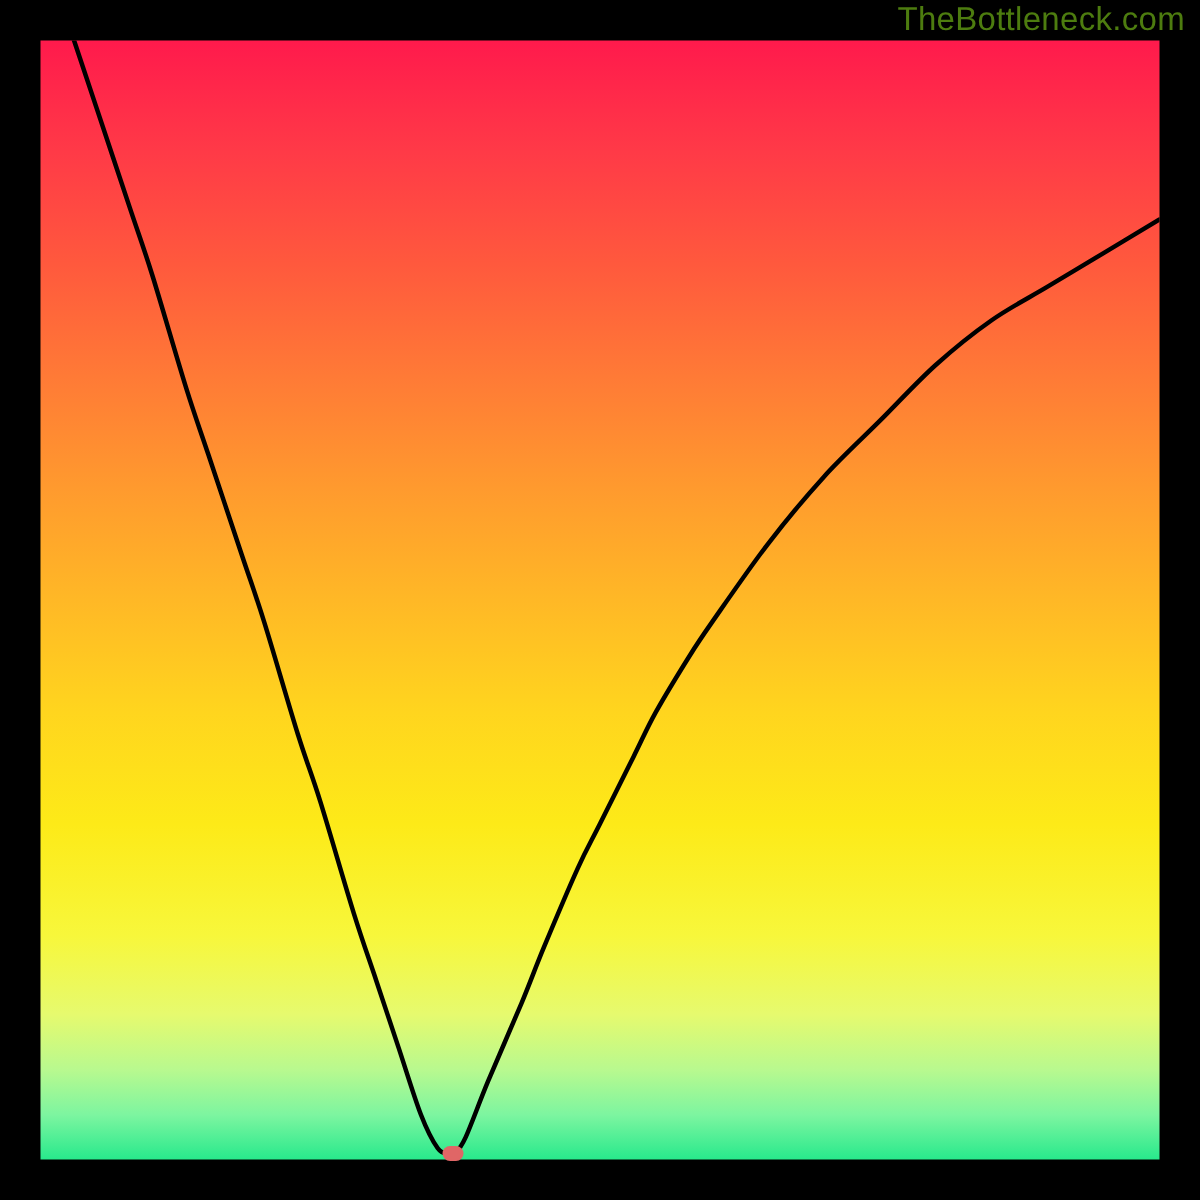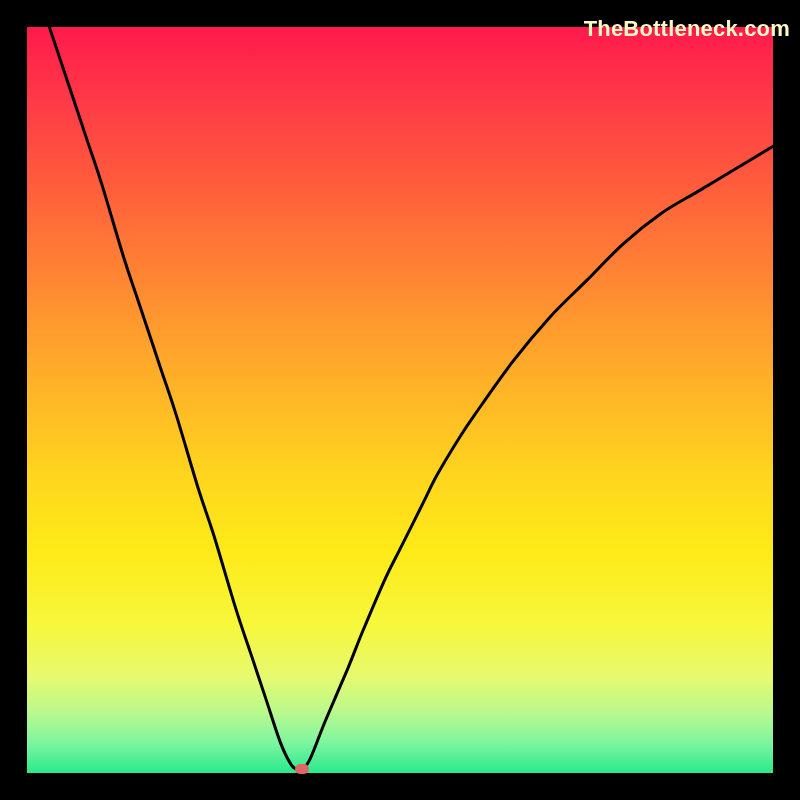--- a/index.html
+++ b/index.html
@@ -30,26 +30,26 @@
   .curve {
     position: absolute;
     left: 27px;
     top: 27px;
     width: 746px;
     height: 746px;
     pointer-events: none;
   }
   .watermark {
     position: absolute;
-    top: 16px;
+    top: 0;
     right: 10px;
-    color: #fef9c3;
+    color: #4d7c0f;
     font-family: Arial, sans-serif;
     font-size: 22px;
-    font-weight: 700;
+    font-weight: 400;
     letter-spacing: 0.2px;
   }
   .marker {
     position: absolute;
     width: 14px;
     height: 10px;
     background: #e06666;
     border-radius: 5px;
   }
 </style>

